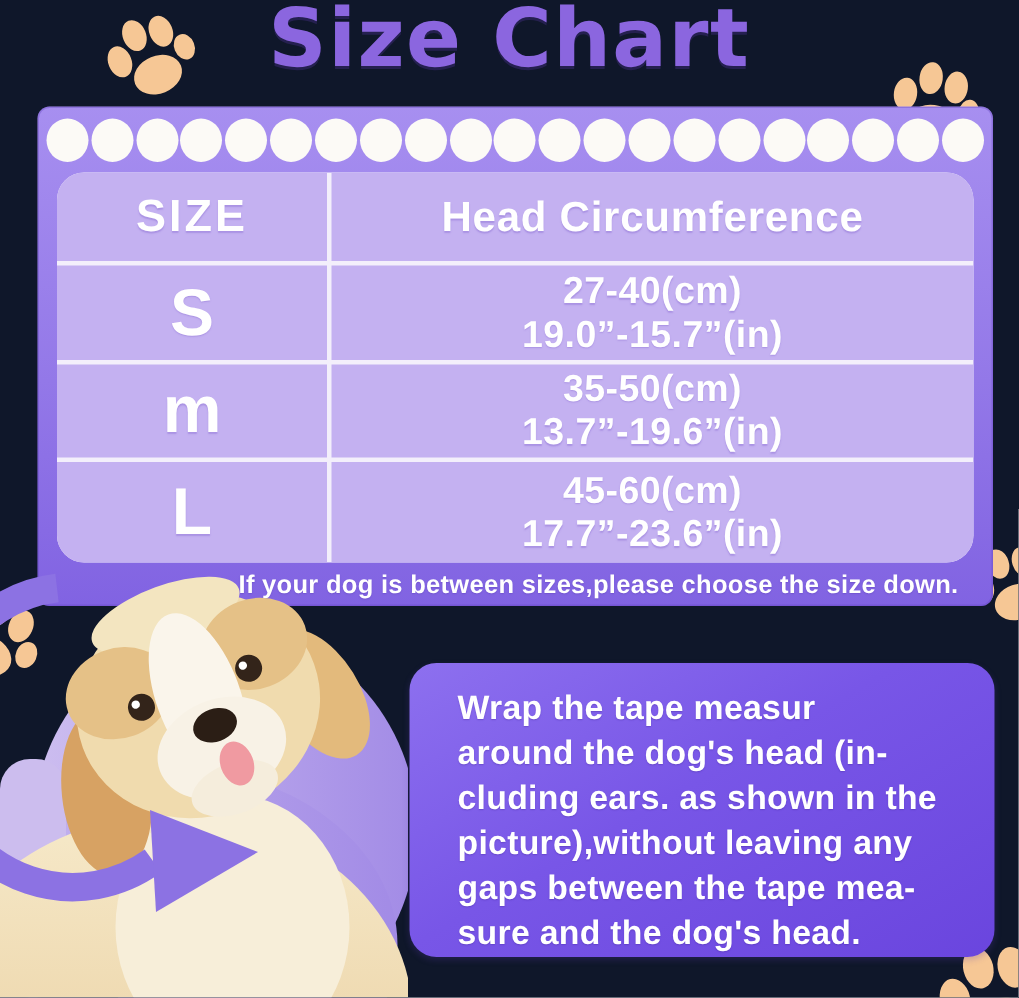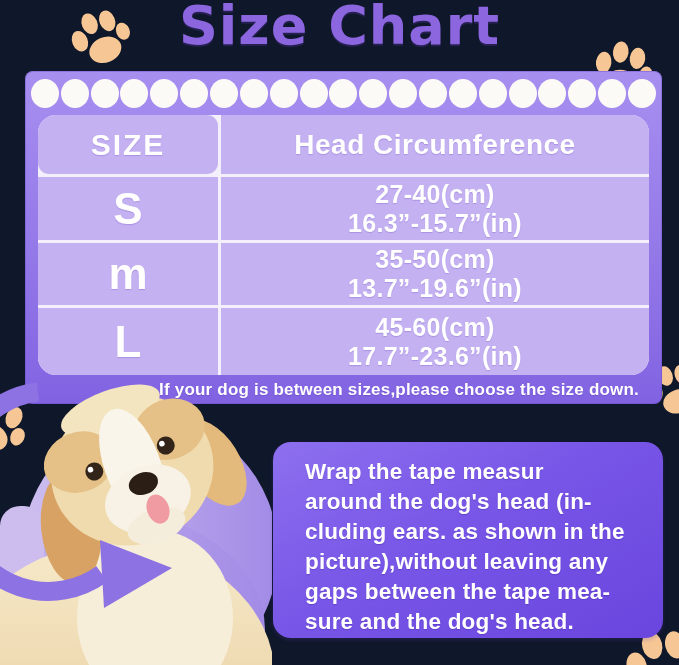--- a/index.html
+++ b/index.html
@@ -35,21 +35,21 @@
 
   .size-table{
     margin:7px 13px 0 13px;height:260px;
     display:grid;grid-template-columns:180px 1fr;grid-template-rows:59px 63px 62px 1fr;
     gap:3px;background:#F3EFFB;border-radius:18px;overflow:hidden;
   }
   .cell{
     background:#C4B1F1;display:flex;flex-direction:column;align-items:center;justify-content:center;
     color:#ffffff;font-weight:bold;text-shadow:0 1px 1px rgba(120,90,200,.35);
   }
-  .cell.hdr1{font-size:30px;letter-spacing:2px;border-radius:11px;}
+  .cell.hdr1{font-size:30px;letter-spacing:2px;}
   .cell.hdr2{font-size:28px;letter-spacing:.5px;text-align:right;}
   .cell.size-letter{font-size:44px;line-height:1;}
   .cell .line-cm,.cell .line-in{font-size:25px;line-height:29px;letter-spacing:.3px;}
 
   .panel-note{
     height:29px;display:flex;align-items:center;justify-content:flex-end;
     padding-right:23px;color:#ffffff;font-weight:bold;font-size:17px;letter-spacing:.2px;
     text-shadow:0 1px 1px rgba(90,60,180,.4);
   }
 
@@ -157,21 +157,21 @@
         <span class="dot"></span>
       </div>
 
     <div class="size-table">
       <div class="cell hdr1">SIZE</div>
       <div class="cell hdr2">Head Circumference</div>
 
       <div class="cell size-letter">S</div>
       <div class="cell">
         <span class="line-cm">27-40(cm)</span>
-        <span class="line-in">16.3”-15.7”(in)</span>
+        <span class="line-in">19.0”-15.7”(in)</span>
       </div>
 
       <div class="cell size-letter">m</div>
       <div class="cell">
         <span class="line-cm">35-50(cm)</span>
         <span class="line-in">13.7”-19.6”(in)</span>
       </div>
 
       <div class="cell size-letter">L</div>
       <div class="cell">

